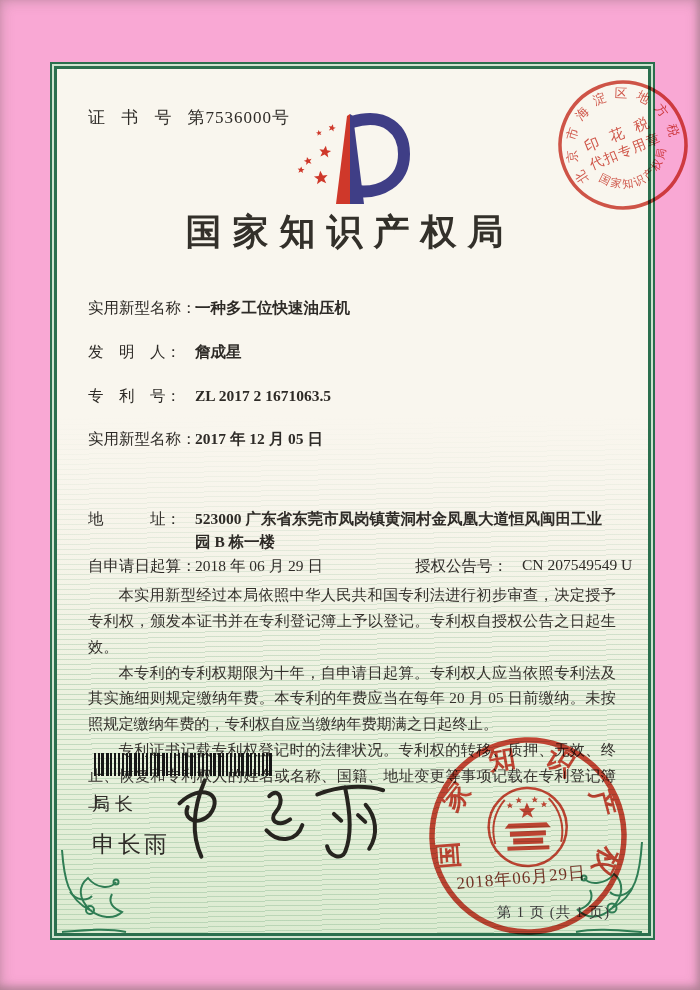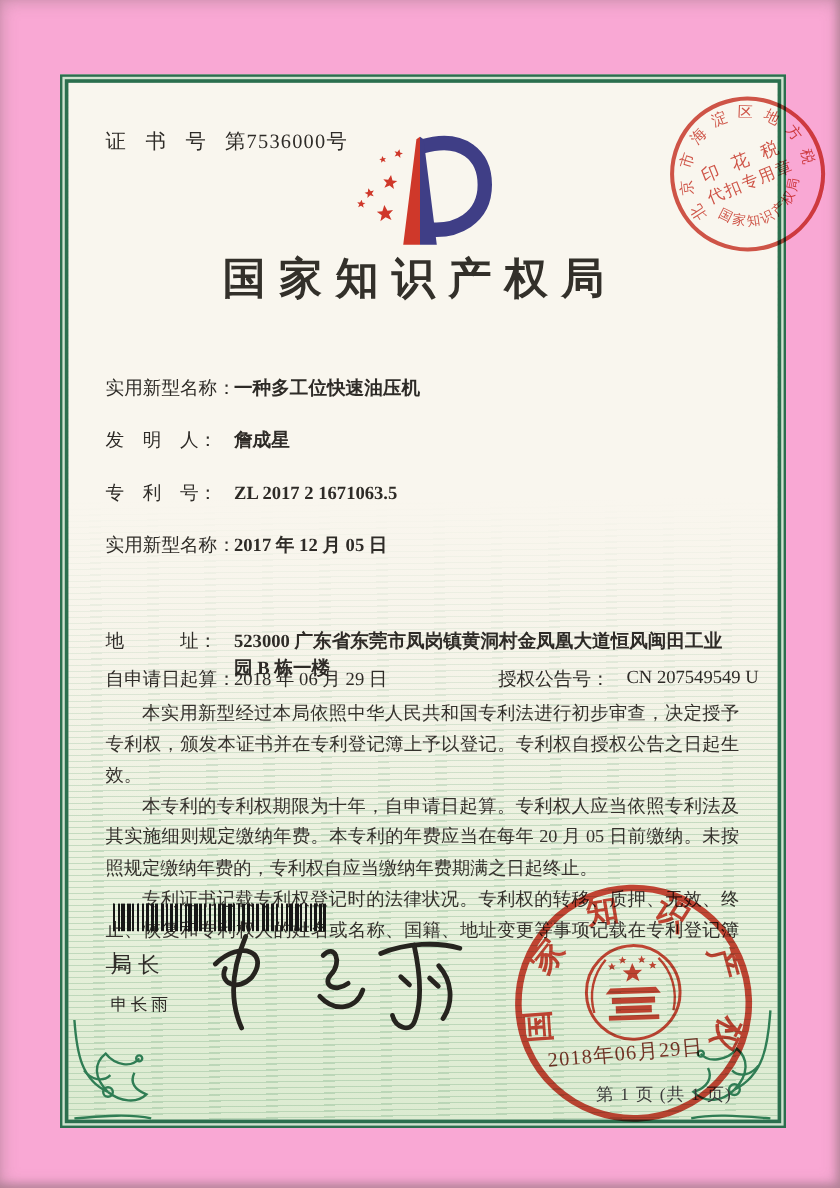--- a/index.html
+++ b/index.html
@@ -31,21 +31,21 @@
   .cert-no { left:88px; top:106px; font-size:17px; letter-spacing:1px; }
   .cert-no .spaced { letter-spacing:6px; margin-right:10px; }
 
   
   .doc-title {
     left:0; top:208px; width:700px; text-align:center;
     font-size:36px; font-weight:600; letter-spacing:11px; color:#33302a;
   }
 
   
-  .field-row { left:88px; width:535px; display:flex; font-size:15.5px; line-height:1.5;margin-top:16px; }
+  .field-row { left:88px; width:535px; display:flex; font-size:15.5px; line-height:1.5; }
   .flabel { flex:none; width:107px; white-space:nowrap; }
   .fvalue { flex:none; max-width:420px; word-break:break-all;font-weight:bold; }
   .grant-row { left:88px; width:545px; display:flex; font-size:15.5px; }
   .grant-row .v1 { flex:none; width:220px; }
 
   
   .body-text {
     left:88px; top:582px; width:528px;
     font-size:15.2px; line-height:1.7; text-align:justify; color:#34312c;
   }
@@ -54,21 +54,21 @@
   
   .barcode {
     left:94px; top:753px; width:180px; height:23px;
     background:
       repeating-linear-gradient(90deg, #161616 0px, #161616 2px, transparent 2px, transparent 4px),
       repeating-linear-gradient(90deg, #161616 0px, #161616 1px, transparent 1px, transparent 7px);
   }
 
   
   .director-title { left:92px; top:792px; font-size:18px; letter-spacing:5px; font-family:Liberation Serif, serif; color:#2f2c28; }
-  .director-name  { left:92px; top:829px; font-size:14px; letter-spacing:3px; font-family:Liberation Serif, serif; color:#2f2c28; }
+  .director-name  { left:92px; top:829px; font-size:23px; letter-spacing:3px; font-family:Liberation Serif, serif; color:#2f2c28; }
 
   
   .page-footer { left:0; top:903px; width:610px; text-align:right; font-size:14.5px; letter-spacing:1px; color:#3a3a3a; }
 
   .seal-box  { left:420px; top:730px; z-index:5; mix-blend-mode:multiply; opacity:.93; }
   .stamp-box { left:548px; top:70px;  z-index:5; mix-blend-mode:multiply; opacity:.85; }
   .sig-box   { left:150px; top:760px; z-index:3; }
   .logo-box  { left:268px; top:108px; }
   .corner    { z-index:2; }
 </style>

